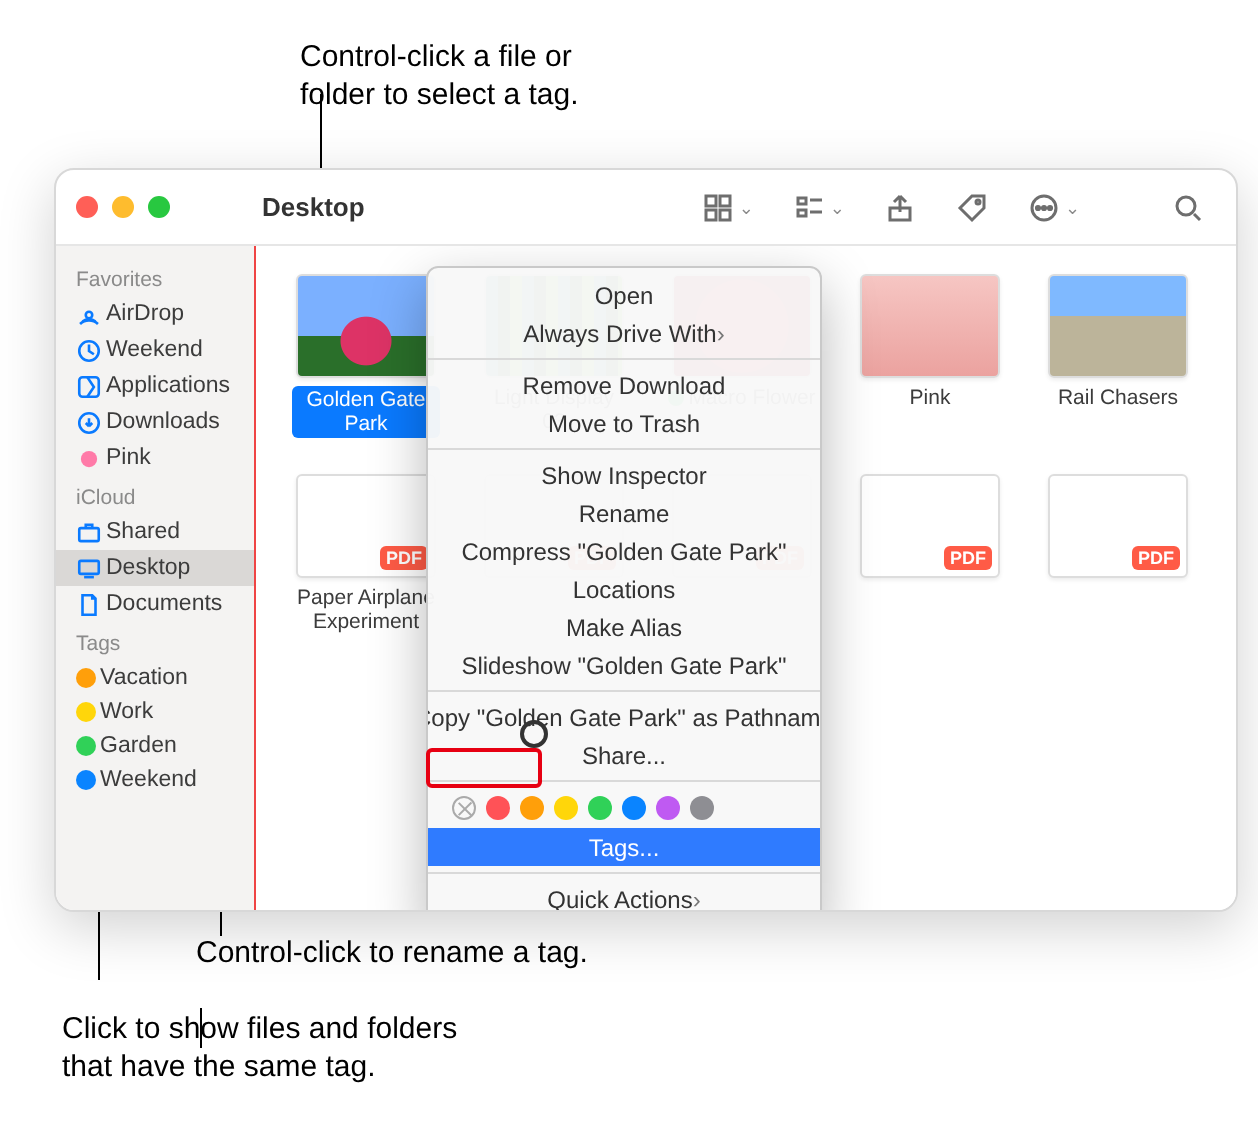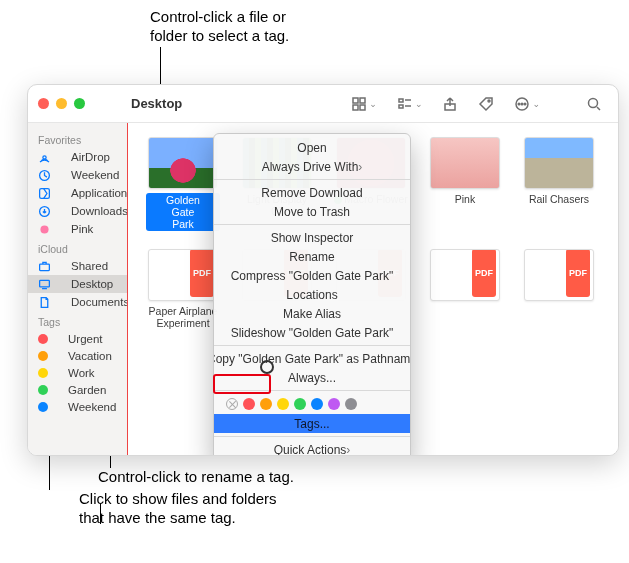--- a/index.html
+++ b/index.html
@@ -46,33 +46,33 @@
   .body { flex:1; display:flex; overflow:hidden;}
   .sidebar {
     width:100px;
     background:#f4f3f2;
     border-right:1px solid #ef4444;
     padding:6px 0;
     overflow:hidden;
     font-size:11.5px;
   }
   .sb-head { color:#8a8a8a; font-size:10.5px; padding:5px 10px 2px; }
-  .sb-item { display:flex; align-items:center; gap:20px; padding:2.5px 10px; color:#3c3c3c;}
+  .sb-item { display:flex; align-items:center; gap:2px; padding:2.5px 10px; color:#3c3c3c;}
   .sb-item.sel { background:#dad8d6; }
   .sb-ico { width:13px; height:13px; flex:0 0 13px; display:flex; align-items:center; justify-content:center;}
   .sb-ico svg { width:13px; height:13px; stroke:#0a7aff; fill:none; stroke-width:1.6;}
   .sb-item .dot { width:10px; height:10px; border-radius:50%; flex:0 0 10px;}
   .content { flex:1; position:relative; background:#fff; }
   .grid { display:flex; flex-wrap:wrap; gap:18px 20px; padding:14px 18px; align-content:flex-start;}
   .item { width:74px; text-align:center; font-size:10.5px; color:#3c3c3c;}
   .thumb { width:70px; height:52px; border:1px solid #ddd; border-radius:3px; margin:0 auto 4px; background:#eee; position:relative; overflow:hidden; box-shadow:0 1px 2px rgba(0,0,0,.08);}
   .thumb.pdf { background:#fff; border:1px solid #ddd; }
-  .pdf-badge { position:absolute; bottom:3px; right:3px; background:#ff5b46; color:#fff; font-size:9px; font-weight:700; padding:19px 3px; border-radius:3px;}
+  .pdf-badge { position:absolute; bottom:3px; right:3px; background:#ff5b46; color:#fff; font-size:9px; font-weight:700; padding:1px 3px; border-radius:3px;}
   .label { line-height:1.15; }
-  .label.sel { background:#0a7aff; color:#fff; border-radius:3px; padding:1px 15px; display:inline-block;text-align:center;}
+  .label.sel { background:#0a7aff; color:#fff; border-radius:3px; padding:1px 3px; display:inline-block;text-align:center;}
   .tag-dot-sm { display:inline-block; width:8px; height:8px; border-radius:50%; vertical-align:middle; margin-right:2px;}
 
   
   .th-gate{background:linear-gradient(#7bb0ff 60%,#2a6f2a 60%);} 
   .th-gate::after{content:"";position:absolute;inset:0;background:radial-gradient(ellipse at 50% 65%, #d36 0 26%, transparent 27%);} 
   .th-light{background:repeating-linear-gradient(90deg,#5a9 0 6px,#263 6px 12px,#8d4 12px 18px);}
   .th-macro{background:radial-gradient(circle at 50% 50%, #e90030 0 55%, #b00026 56%);}
   .th-pink{background:linear-gradient(#f6c6c3,#eba29f);}
   .th-rail{background:linear-gradient(#7fb9ff 40%,#bcb49a 40%);}
   .th-paper{background:#fff;}
@@ -88,40 +88,40 @@
     width:198px;
     background:rgba(248,248,248,.97);
     border:1px solid #c9c9c9;
     border-radius:6px;
     box-shadow:0 10px 28px rgba(0,0,0,.28);
     font-size:12px;
     padding:4px 0;
   }
   .ctx-item { padding:2.5px 14px; display:flex; align-items:center; justify-content:center; white-space:nowrap; overflow:hidden; text-overflow:ellipsis;}
   .ctx-sep { height:1px; background:#d9d9d9; margin:3px 0;}
-  .ctx-item.hl { background:#2f7bff; color:#0f172a;}
+  .ctx-item.hl { background:#2f7bff; color:#ffffff;}
   .ctx-colors { padding:4px 12px; display:flex; gap:5px;}
   .ctx-colors .c { width:12px; height:12px; border-radius:50%;}
   .ctx-colors .x { width:12px; height:12px; border-radius:50%; border:1.3px solid #aaa; position:relative;}
   .ctx-colors .x::before,.ctx-colors .x::after{content:"";position:absolute;left:5px;top:1px;width:1.3px;height:9px;background:#aaa;}
   .ctx-colors .x::before{transform:rotate(45deg);} .ctx-colors .x::after{transform:rotate(-45deg);}
   .ring { position:absolute; border:2px solid #333; border-radius:50%;}
   .highlight-box { position:absolute; border:2.5px solid #e70012; border-radius:3px;}
 </style>
 </head>
 <body>
 
-<div class="annot" style="left:150px; top:8px; white-space:pre-line;">Control-click a file or
+<div class="annot" style="left:150px; top:20px; white-space:pre-line;">Control-click a file or
 folder to select a tag.</div>
 <div class="annot-line" style="left:160px; top:47px; width:1px; height:48px;"></div>
 
 <div class="annot" style="left:98px; top:468px;">Control-click to rename a tag.</div>
 <div class="annot-line" style="left:100px; top:504px; width:1px; height:20px;"></div>
 <div class="annot-line" style="left:100px; top:504px; width:1px; height:0;"></div>
-<div class="annot" style="left:31px; top:490px; white-space:pre-line;margin-left:48px;">Click to show files and folders
+<div class="annot" style="left:31px; top:506px; white-space:pre-line;">Click to show files and folders
 that have the same tag.</div>
 
 <div class="annot-line" style="left:110px; top:422px; width:1px; height:46px;"></div>
 <div class="annot-line" style="left:49px; top:440px; width:1px; height:50px;"></div>
 
 <div class="window">
   <div class="titlebar">
     <div class="traffic">
       <div class="tl red"></div>
       <div class="tl yel"></div>
@@ -257,24 +257,20 @@
           <span class="sb-ico">
             <svg viewBox="0 0 16 16">
               <path d="M4 2h6l2 2v10H4z"></path>
               <polyline points="10,2 10,4 12,4"></polyline>
             </svg>
           </span>
           <span>Documents</span>
         </div>
         <div class="sb-head">Tags</div>
         <div class="sb-item">
-          <span class="dot" style="background: rgb(255, 82, 87);"></span>
-          <span>Urgent</span>
-        </div>
-        <div class="sb-item">
           <span class="dot" style="background: rgb(255, 159, 10);"></span>
           <span>Vacation</span>
         </div>
         <div class="sb-item">
           <span class="dot" style="background: rgb(255, 214, 10);"></span>
           <span>Work</span>
         </div>
         <div class="sb-item">
           <span class="dot" style="background: rgb(48, 209, 88);"></span>
           <span>Garden</span>
@@ -367,21 +363,21 @@
             <span>Make Alias</span>
           </div>
           <div class="ctx-item">
             <span>Slideshow "Golden Gate Park"</span>
           </div>
           <div class="ctx-sep"></div>
           <div class="ctx-item">
             <span>Copy "Golden Gate Park" as Pathname</span>
           </div>
           <div class="ctx-item">
-            <span>Always...</span>
+            <span>Share...</span>
           </div>
           <div class="ctx-sep"></div>
           <div class="ctx-colors">
             <span class="x"></span>
             <span class="c" style="background: rgb(255, 82, 87);"></span>
             <span class="c" style="background: rgb(255, 159, 10);"></span>
             <span class="c" style="background: rgb(255, 214, 10);"></span>
             <span class="c" style="background: rgb(48, 209, 88);"></span>
             <span class="c" style="background: rgb(10, 132, 255);"></span>
             <span class="c" style="background: rgb(191, 90, 242);"></span>

